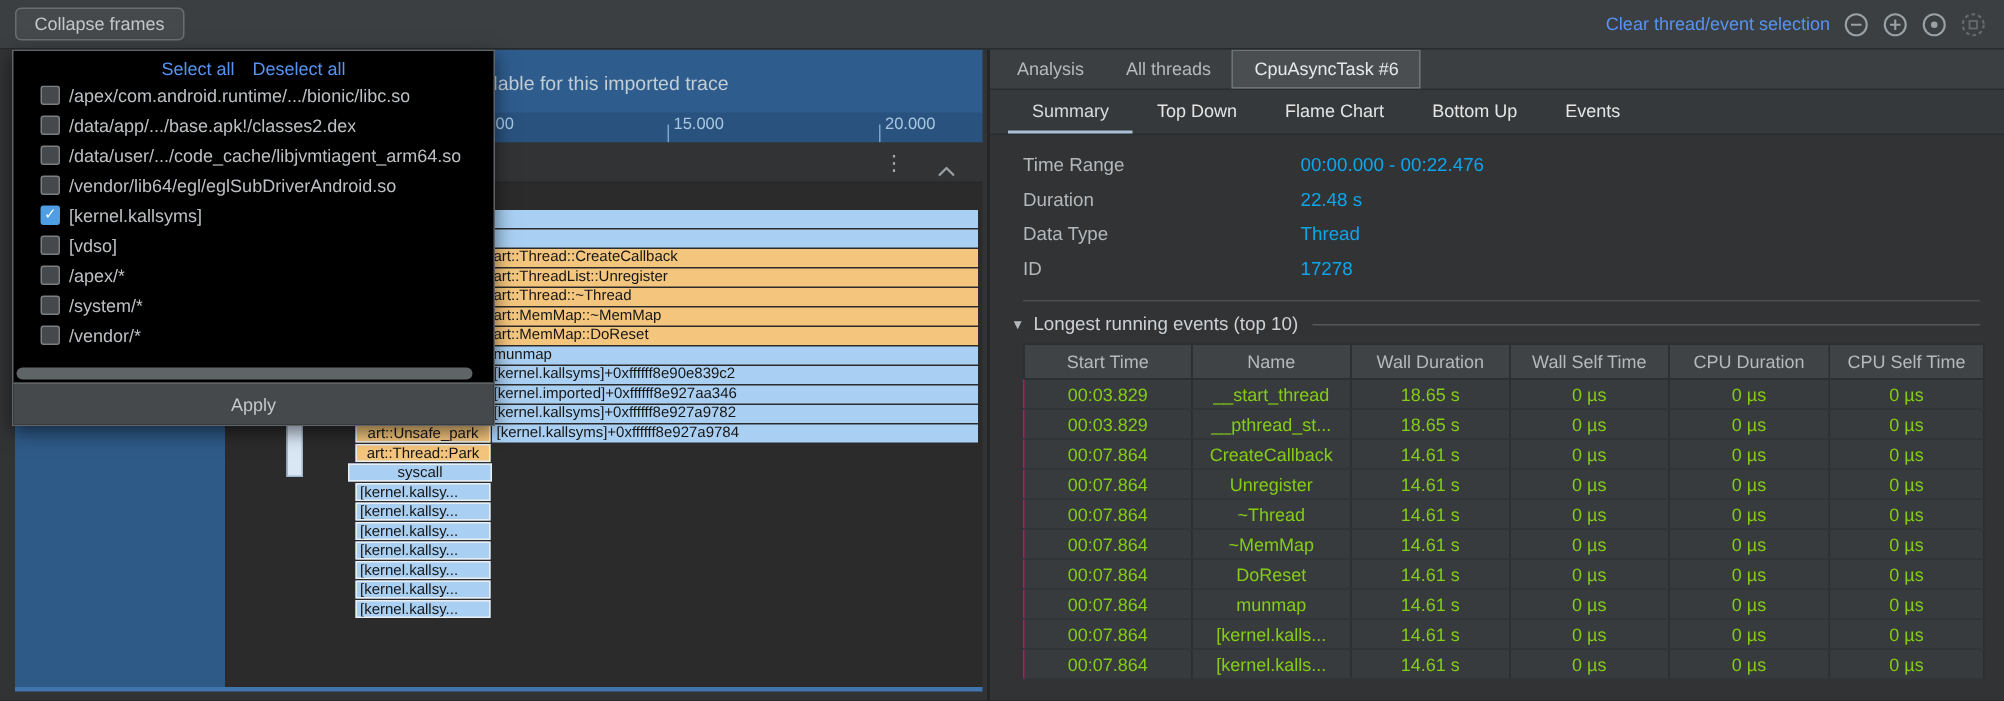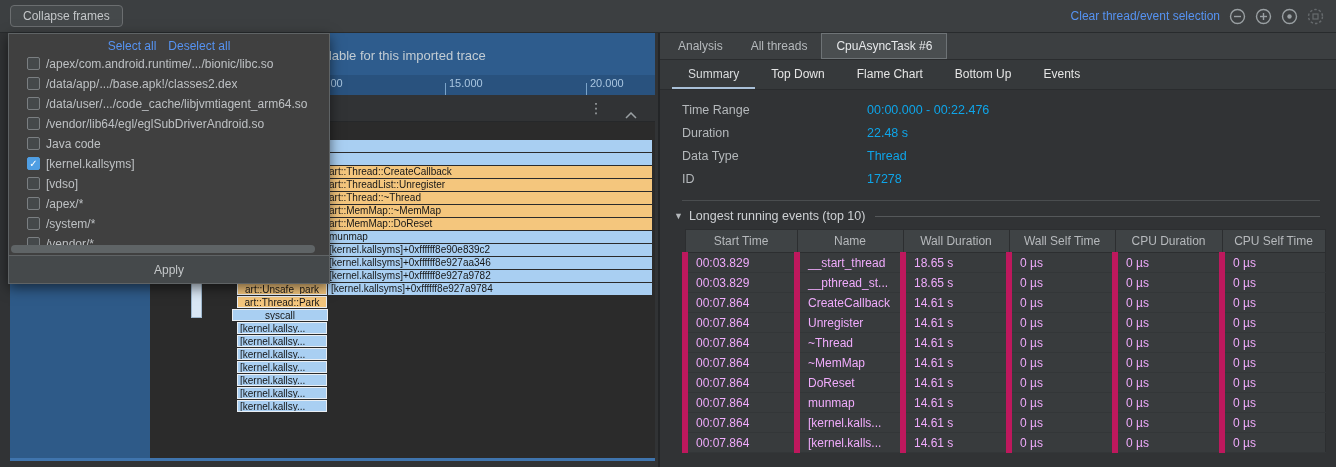--- a/index.html
+++ b/index.html
@@ -41,21 +41,21 @@
                 background:#d9e7f5; border:1px solid #9fb8ce; }
   .bar { position:absolute; height:12px; font-size:10px; line-height:12px; color:#161616;
          overflow:hidden; white-space:nowrap; }
   .bar.blue { background:#a9cff2; }
   .bar.orange { background:#f4c67d; }
   .bar.small { border:1px solid #e9eef3; text-align:center; padding:0 2px; }
   .bar.small.left { text-align:left; }
   .bottom-line { position:absolute; left:10px; top:425px; width:645px; height:3px; background:#3f74ad; }
 
   
-  .popup { position:absolute; left:8px; top:33px; width:322px; height:251px; background:#404040;
+  .popup { position:absolute; left:8px; top:33px; width:322px; height:251px; background:#000000;
            border:1px solid #5f6365; box-shadow:0 4px 12px rgba(0,0,0,0.55); z-index:20; }
   .popup-links { height:23px; display:flex; justify-content:center; gap:12px; align-items:center; }
   .popup-items { position:absolute; top:23px; left:0; right:0; bottom:37px; overflow:hidden; }
   .popup-row { height:20px; display:flex; align-items:flex-start; padding-left:18px; gap:6px; }
   .checkbox { width:13px; height:13px; border:1px solid #7b7f82; border-radius:2px; background:#45494b;
               flex:0 0 13px; font-size:10px; line-height:11px; text-align:center; color:#fff; }
   .checkbox.checked { background:#4f9ee3; border-color:#4f9ee3; }
   .popup-label { font-size:12px; color:#bdc0c3; white-space:nowrap; overflow:hidden; }
   .popup-scrollbar { position:absolute; left:2px; right:14px; bottom:30px; height:8px;
                      background:#5f6466; border-radius:4px; }
@@ -85,23 +85,23 @@
   .section-header { display:flex; align-items:center; margin:8px 16px 6px 14px; }
   .tri { color:#b4b8bb; font-size:9px; margin-right:6px; }
   .section-title { font-size:12.5px; color:#ced1d4; white-space:nowrap; }
   .section-line { flex:1; border-top:1px solid #55585a; margin-left:10px; }
 
   .events-table { margin:2px 14px 0 22px; border-collapse:collapse; table-layout:fixed;
                   width:640px; font-size:12px; }
   .events-table th { height:23px; background:#3f4345; color:#b6b9bc; font-weight:normal;
                      text-align:center; padding:0 8px; border:1px solid #2c2e30;
                      overflow:hidden; white-space:nowrap; }
-  .events-table td { height:20px; color:#f0abfc; padding:0 8px; background:#383b3d;
-                     border-left:6px solid #be185d; border-right:1px solid #2c2e30;
-                     border-bottom:1px solid #333638; overflow:hidden; white-space:nowrap; }
+  .events-table td { height:20px; color:#84cc16; padding:0 8px; background:#383b3d;
+                     border-left:1px solid #be185d; border-right:1px solid #2c2e30;
+                     border-bottom:1px solid #333638; overflow:hidden; white-space:nowrap;text-align:center; }
 </style>
 </head>
 <body>
 
 <div id="app">
 
   <div class="toolbar">
     <div class="btn-collapse">Collapse frames</div>
     <div class="toolbar-right">
       <span class="link">Clear thread/event selection</span>
@@ -167,21 +167,21 @@
       <div class="mini-track"></div>
     <div class="bar blue" style="left: 195px; top: 18px; width: 447px; padding-left: 124px;"></div>
         <div class="bar blue" style="left: 195px; top: 31px; width: 447px; padding-left: 124px;"></div>
         <div class="bar orange" style="left: 195px; top: 44px; width: 447px; padding-left: 124px;">art::Thread::CreateCallback</div>
         <div class="bar orange" style="left: 195px; top: 57px; width: 447px; padding-left: 124px;">art::ThreadList::Unregister</div>
         <div class="bar orange" style="left: 195px; top: 70px; width: 447px; padding-left: 124px;">art::Thread::~Thread</div>
         <div class="bar orange" style="left: 195px; top: 83px; width: 447px; padding-left: 124px;">art::MemMap::~MemMap</div>
         <div class="bar orange" style="left: 195px; top: 96px; width: 447px; padding-left: 124px;">art::MemMap::DoReset</div>
         <div class="bar blue" style="left: 195px; top: 109px; width: 447px; padding-left: 124px;">munmap</div>
         <div class="bar blue" style="left: 195px; top: 122px; width: 447px; padding-left: 124px;">[kernel.kallsyms]+0xffffff8e90e839c2</div>
-        <div class="bar blue" style="left: 195px; top: 135px; width: 447px; padding-left: 124px;">[kernel.kallsyms]+0xffffff8e927aa346</div>
+        <div class="bar blue" style="left: 195px; top: 135px; width: 447px; padding-left: 124px;">[kernel.imported]+0xffffff8e927aa346</div>
         <div class="bar blue" style="left: 195px; top: 148px; width: 447px; padding-left: 124px;">[kernel.kallsyms]+0xffffff8e927a9782</div>
         <div class="bar orange small" style="left: 227px; top: 161px; width: 90px;">art::Unsafe_park</div>
         <div class="bar blue" style="left: 318px; top: 161px; width: 324px; padding-left: 3px;">[kernel.kallsyms]+0xffffff8e927a9784</div>
         <div class="bar orange small" style="left: 227px; top: 174px; width: 90px;">art::Thread::Park</div>
         <div class="bar blue small" style="left: 222px; top: 187px; width: 96px;">syscall</div>
         <div class="bar blue small left" style="left: 227px; top: 200px; width: 90px;">[kernel.kallsy...</div>
         <div class="bar blue small left" style="left: 227px; top: 213px; width: 90px;">[kernel.kallsy...</div>
         <div class="bar blue small left" style="left: 227px; top: 226px; width: 90px;">[kernel.kallsy...</div>
         <div class="bar blue small left" style="left: 227px; top: 239px; width: 90px;">[kernel.kallsy...</div>
         <div class="bar blue small left" style="left: 227px; top: 252px; width: 90px;">[kernel.kallsy...</div>
@@ -208,24 +208,20 @@
         </div>
         <div class="popup-row">
           <span class="checkbox"></span>
           <span class="popup-label">/data/user/.../code_cache/libjvmtiagent_arm64.so</span>
         </div>
         <div class="popup-row">
           <span class="checkbox"></span>
           <span class="popup-label">/vendor/lib64/egl/eglSubDriverAndroid.so</span>
         </div>
         <div class="popup-row">
-          <span class="checkbox"></span>
-          <span class="popup-label">Java code</span>
-        </div>
-        <div class="popup-row">
           <span class="checkbox checked">✓</span>
           <span class="popup-label">[kernel.kallsyms]</span>
         </div>
         <div class="popup-row">
           <span class="checkbox"></span>
           <span class="popup-label">[vdso]</span>
         </div>
         <div class="popup-row">
           <span class="checkbox"></span>
           <span class="popup-label">/apex/*</span>

